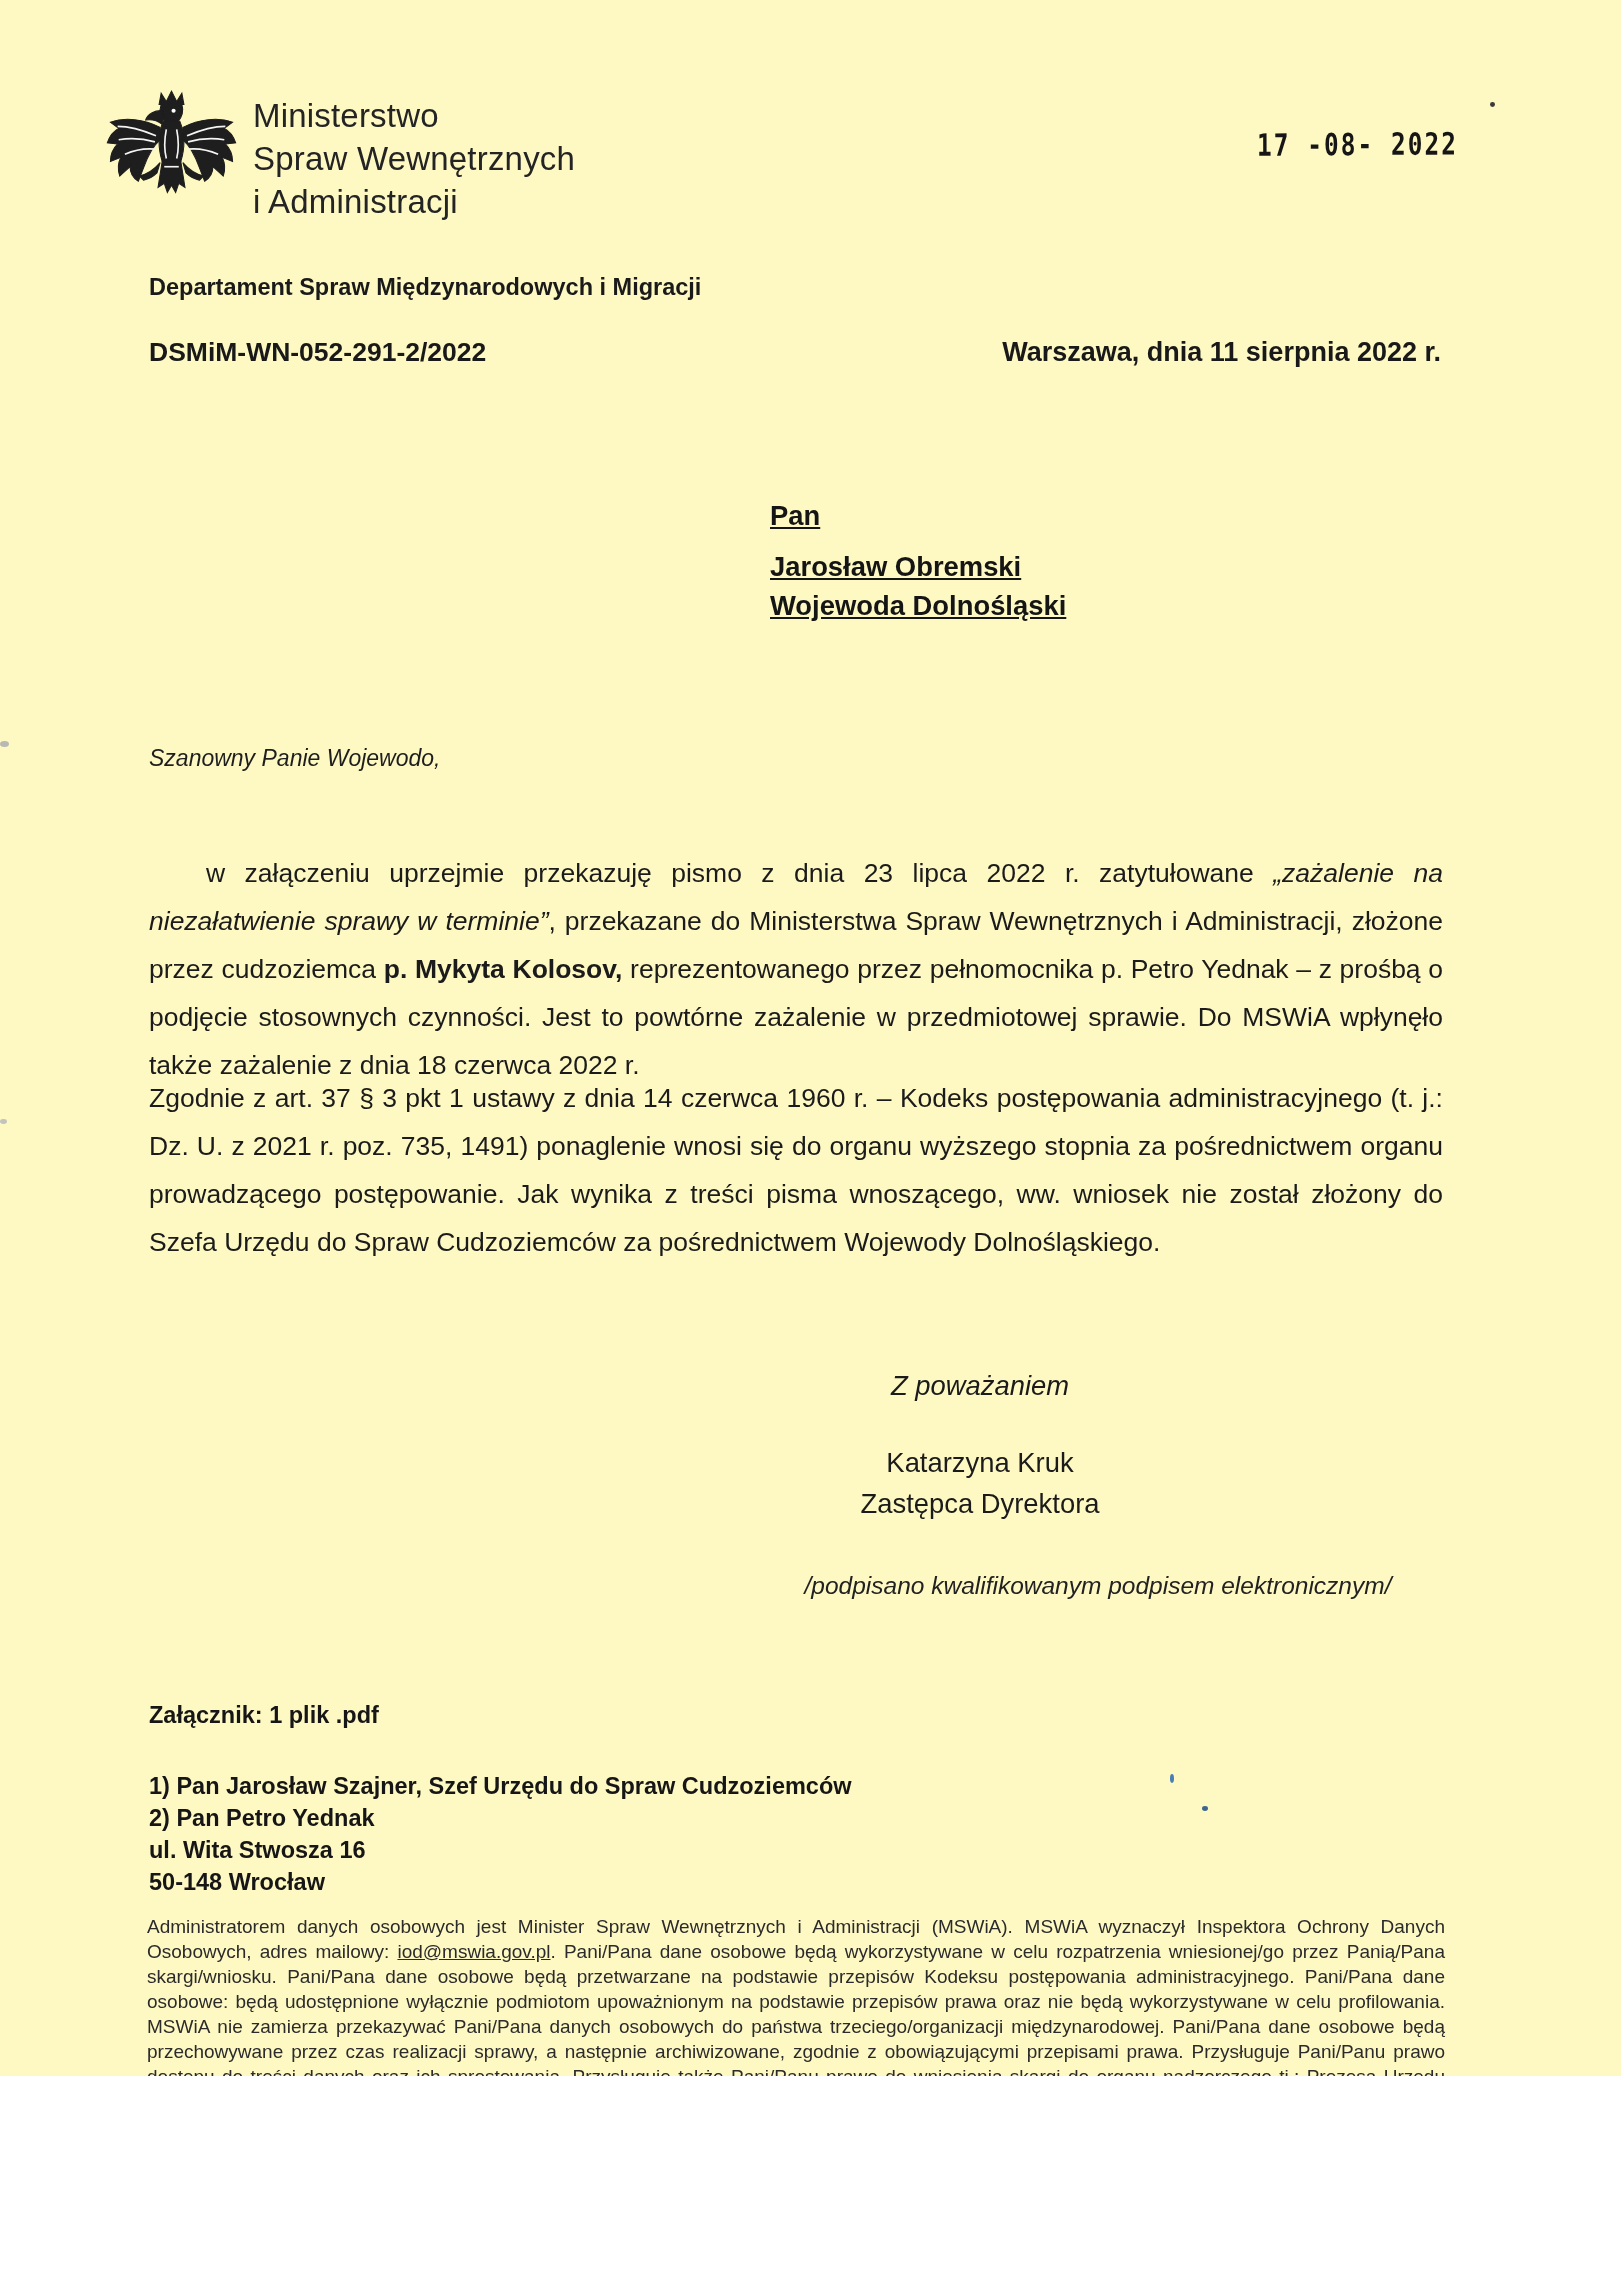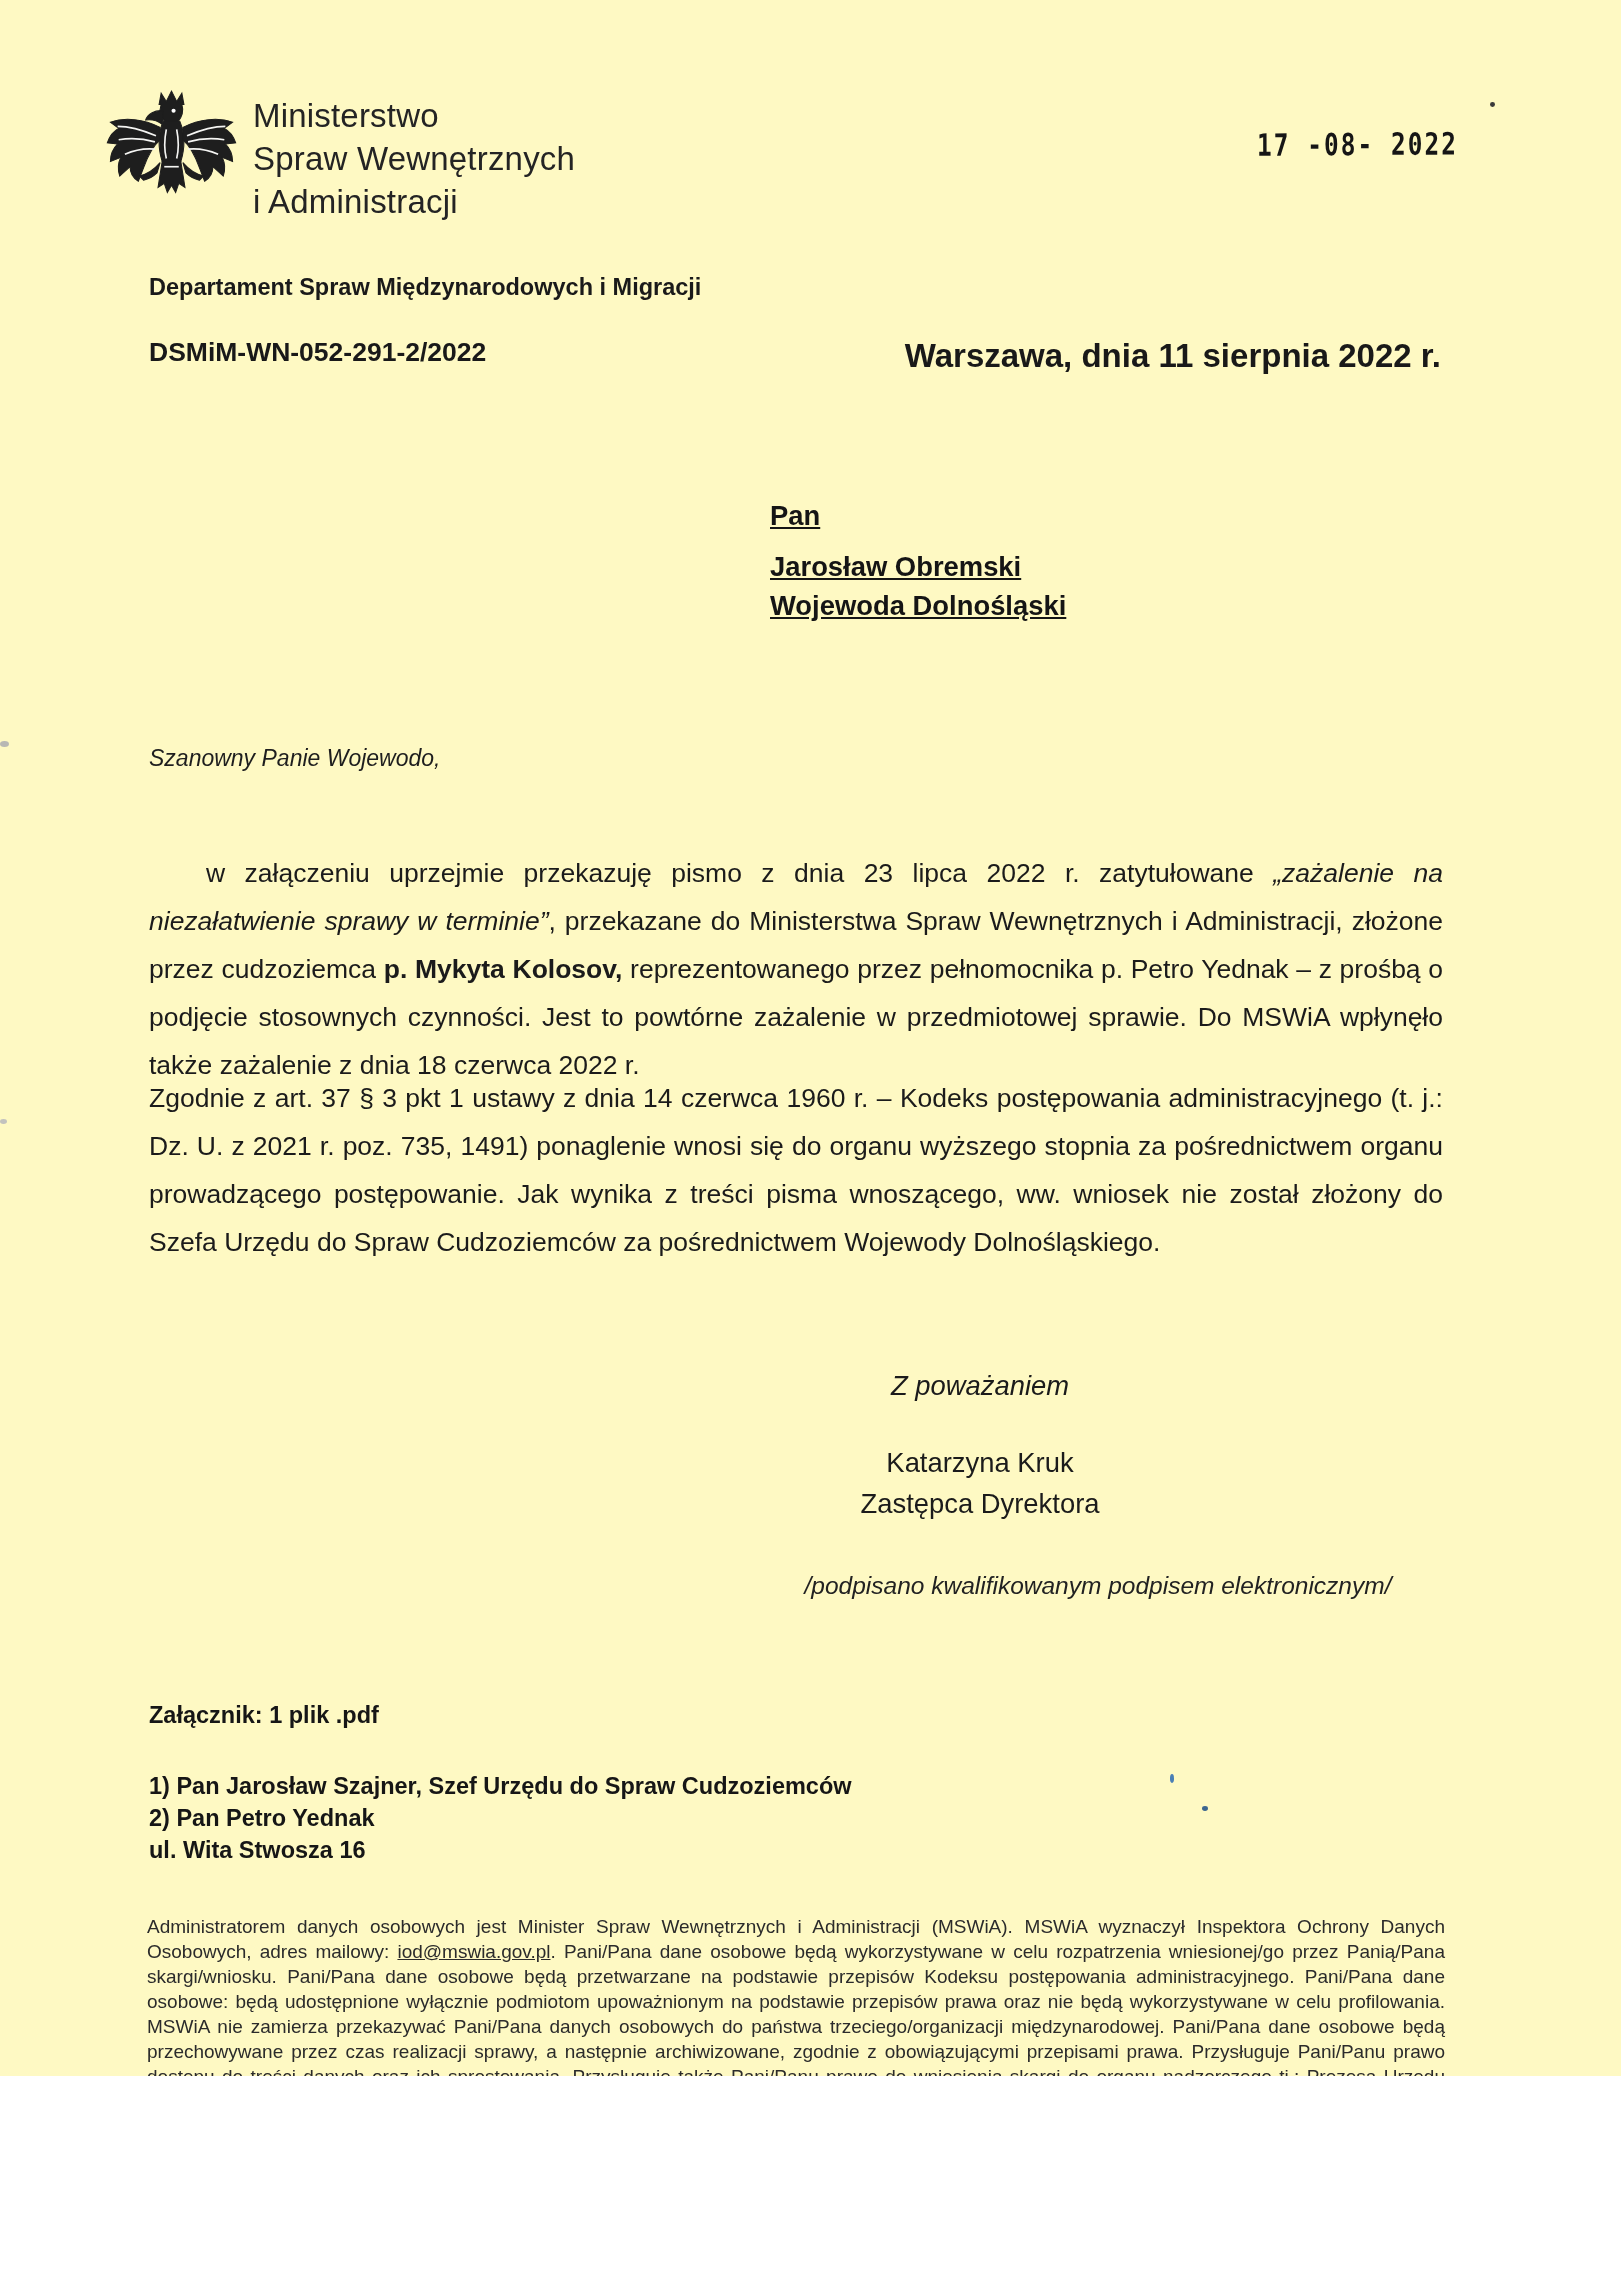--- a/index.html
+++ b/index.html
@@ -18,21 +18,21 @@
   .stamp{
     position:absolute;left:1257px;top:127px;
     font-family:"DejaVu Sans Mono", monospace;
     font-size:24.5px;font-weight:bold;color:#161616;
     letter-spacing:2px;transform:scaleY(1.25) rotate(-.3deg);
     transform-origin:left top;white-space:nowrap;
   }
   .stamp-dot{position:absolute;left:1490px;top:102px;width:4.9px;height:4.9px;background:#3a3a3a;border-radius:50%;}
   .department{position:absolute;left:149px;top:274px;font-size:23.5px;font-weight:600;color:#1a1a1a;}
   .reference{position:absolute;left:149px;top:337px;font-size:26.5px;font-weight:600;color:#191919;}
-  .place-date{position:absolute;right:180px;top:337px;font-size:33px;font-weight:600;color:#191919;}
+  .place-date{position:absolute;right:180px;top:337px;font-size:27px;font-weight:600;color:#191919;}
   
   .recipient{position:absolute;left:770px;top:496px;font-size:27.4px;font-weight:bold;color:#151515;line-height:39px;text-decoration:underline;}
   .recipient .pan{margin-bottom:11.8px;}
   
   .greeting{position:absolute;left:149px;top:745px;font-size:23px;font-style:italic;color:#1e1e1e;}
   .para{
     position:absolute;left:149px;width:1294px;
     font-size:26.5px;line-height:48px;text-align:justify;color:#1b1b1b;
   }
   .p1{top:849px;text-indent:57px;}
@@ -130,20 +130,21 @@
   <div class="closing-line signer-name">Katarzyna Kruk</div>
   <div class="closing-line signer-title">Zastępca Dyrektora</div>
   <div class="signature-note">/podpisano kwalifikowanym podpisem elektronicznym/</div>
 
   <div class="attachment"><span class="u">Załącznik:</span><span> 1 plik .pdf</span></div>
 
   <div class="cc">
     <div>1) Pan Jarosław Szajner, Szef Urzędu do Spraw Cudzoziemców</div>
     <div>2) Pan Petro Yednak</div>
     <div>ul. Wita Stwosza 16</div>
+    <div>50-148 Wrocław</div>
   </div>
 
   <div class="privacy"><span>Administratorem danych osobowych jest Minister Spraw Wewnętrznych i Administracji (MSWiA). MSWiA wyznaczył Inspektora Ochrony Danych Osobowych, adres mailowy: </span><span class="email">iod@mswia.gov.pl</span><span>. Pani/Pana dane osobowe będą wykorzystywane w celu rozpatrzenia wniesionej/go przez Panią/Pana skargi/wniosku. Pani/Pana dane osobowe będą przetwarzane na podstawie przepisów Kodeksu postępowania administracyjnego. Pani/Pana dane osobowe: będą udostępnione wyłącznie podmiotom upoważnionym na podstawie przepisów prawa oraz nie będą wykorzystywane w celu profilowania. MSWiA nie zamierza przekazywać Pani/Pana danych osobowych do państwa trzeciego/organizacji międzynarodowej. Pani/Pana dane osobowe będą przechowywane przez czas realizacji sprawy, a następnie archiwizowane, zgodnie z obowiązującymi przepisami prawa. Przysługuje Pani/Panu prawo dostępu do treści danych oraz ich sprostowania. Przysługuje także Pani/Panu prawo do wniesienia skargi do organu nadzorczego tj.: Prezesa Urzędu Ochrony Danych Osobowych. Podanie Pani/Pana danych osobowych jest obowiązkowe, gdyż wynika z przepisów Kodeksu postępowania administracyjnego i jest niezbędne do rozpatrzenia/załatwienia wniesionej/go przez Panią/Pana skargi/wniosku.</span></div>
 
   <div class="footer-address">
     <div>ul. Stefana Batorego 5</div>
     <div>02-591 Warszawa, Polska</div>
     <div>mswia.gov.pl</div>
   </div>
   <div class="page-number">1/1</div>

